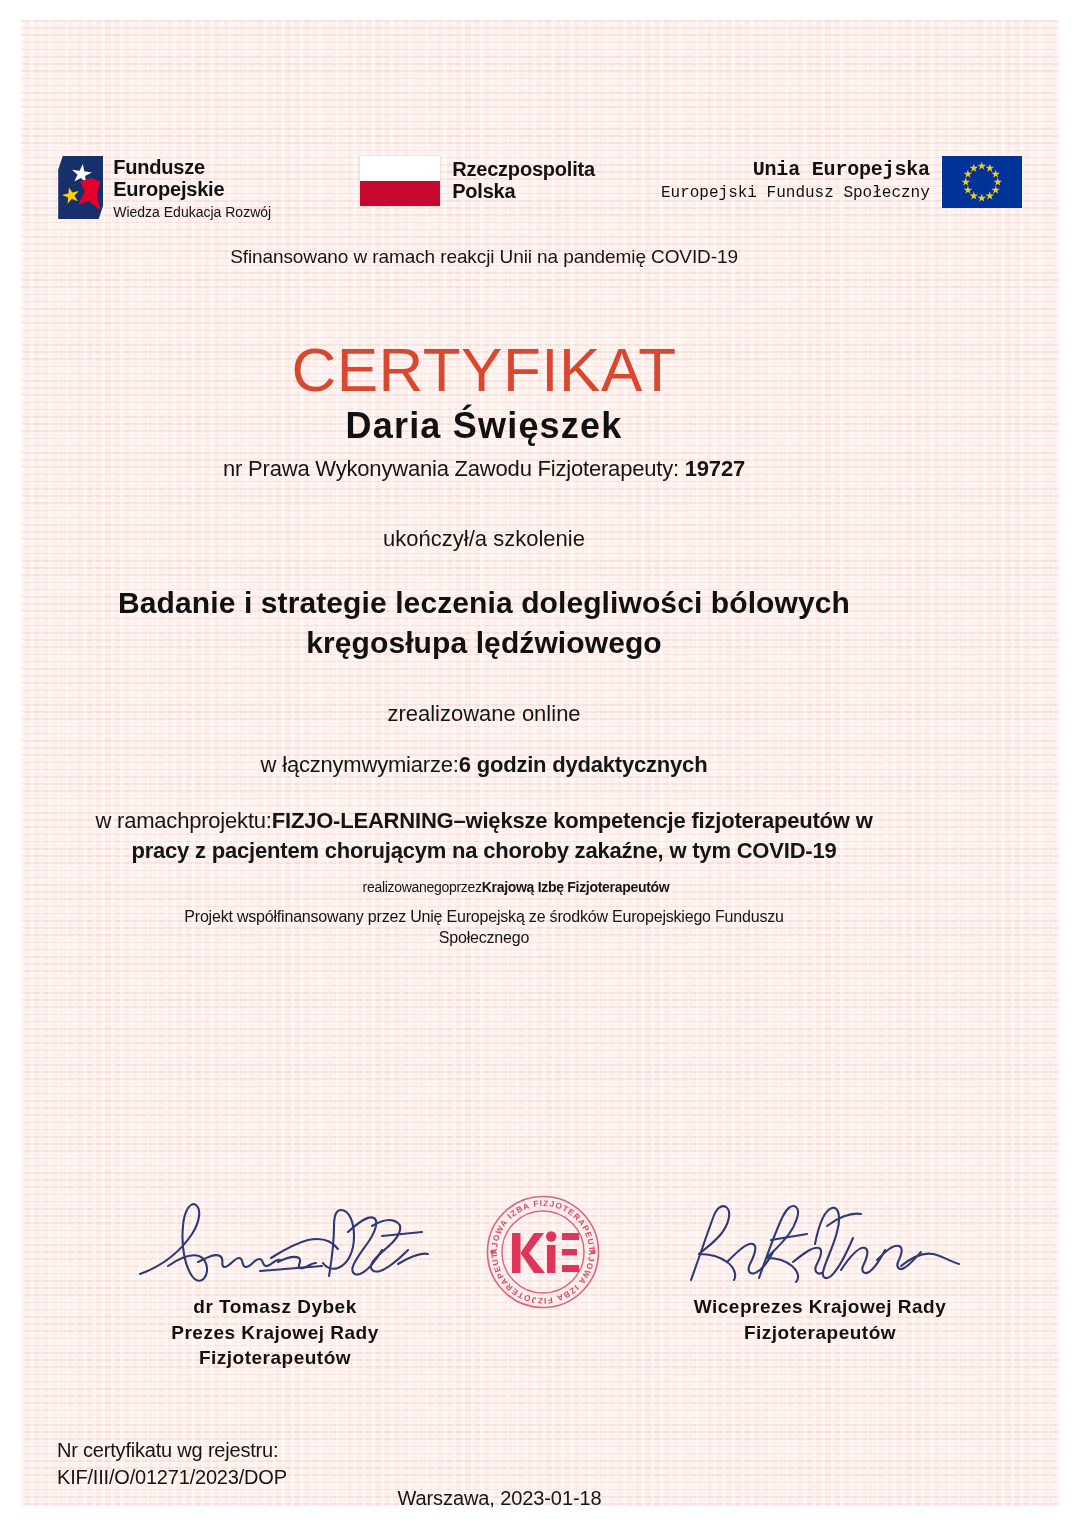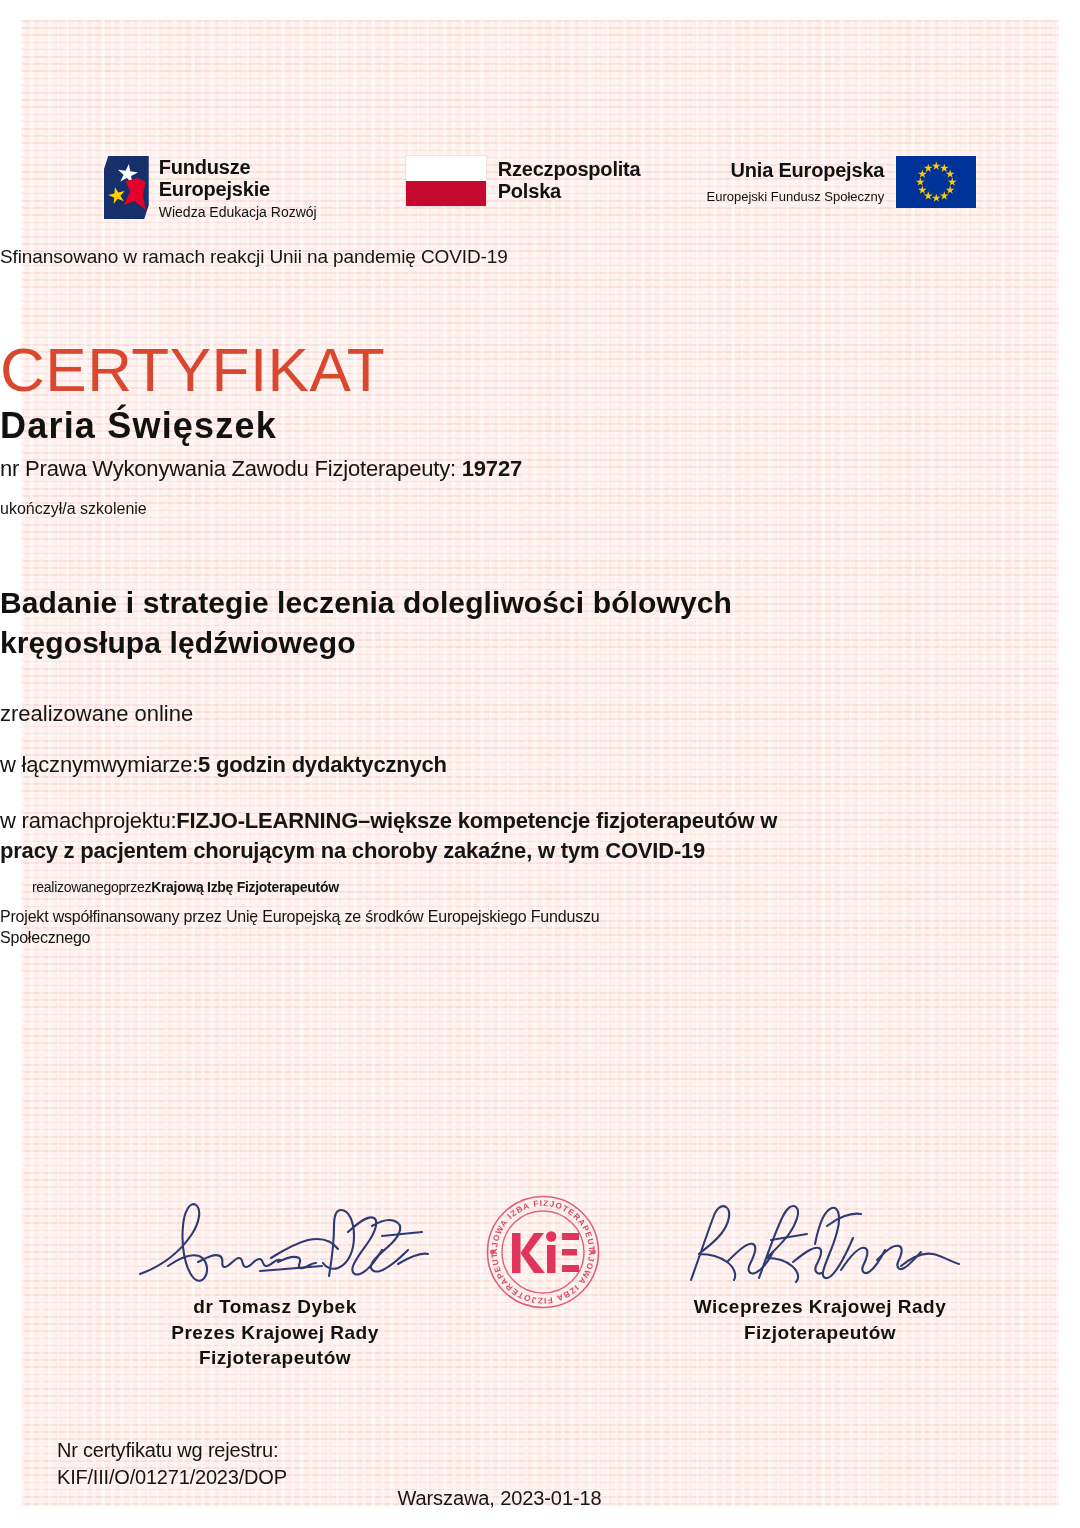--- a/index.html
+++ b/index.html
@@ -153,52 +153,53 @@
   .pl-text .pl-l2 {
     font-weight: bold;
     font-size: 20px;
     line-height: 1.12;
     color: #111111;
     letter-spacing: -0.2px;
   }
   .pl-wrap .pl-text { padding-top: 2px; }
 
   .eu-wrap { margin-left: 66px; }
-  .eu-text { text-align: right; padding-top: 3px; margin-right: 12px; }
+  .eu-text { text-align: right; padding-top: 3px; margin-right: 12px; font-family: Liberation Mono, monospace; }
   .eu-text .eu-l1 {
     font-weight: bold;
     font-size: 20px;
     line-height: 1.12;
     color: #111111;
     letter-spacing: -0.2px;
   }
   .eu-text .eu-l2 {
-    font-size: 13px;
+    font-size: 16px;
     color: #111111;
     line-height: 1.3;
-    margin-top: 8px;
+    margin-top: 2px;
   }
   .eu-flag {
     width: 80px; height: 52px;
     flex: none;
     background: #003399;
     position: relative;
   }
   .eu-flag .eu-star {
     position: absolute;
     width: 9px; height: 9px;
     background: #ffcc00;
     clip-path: polygon(50% 0%, 61% 35%, 98% 35%, 68% 57%, 79% 92%, 50% 70%, 21% 92%, 32% 57%, 2% 35%, 39% 35%);
   }
 
   
   .line {
     position: absolute;
     left: 0;
     width: 968px;
+    text-align: center;
     color: #151515;
   }
 
   .funded-note {
     top: 246px;
     font-size: 19px;
     letter-spacing: -0.1px;
   }
 
   .cert-title {
@@ -218,22 +219,22 @@
   }
 
   .license-line {
     top: 456px;
     font-size: 22px;
     letter-spacing: -0.2px;
   }
   .license-line b { font-weight: bold; }
 
   .completed-line {
-    top: 500px;
-    font-size: 16px;
+    top: 526px;
+    font-size: 22px;
   }
 
   .course-title {
     top: 583px;
     font-size: 30px;
     font-weight: bold;
     line-height: 1.32;
     letter-spacing: 0.1px;
     color: #111111;
   }
@@ -397,21 +398,21 @@
 
     <div class="line completed-line">ukończył/a szkolenie</div>
 
     <div class="line mode-line">zrealizowane online</div>
 
     <div class="line course-title">
       <div>Badanie i strategie  leczenia dolegliwości bólowych</div>
       <div>kręgosłupa lędźwiowego</div>
     </div>
 
-    <div class="line hours-line"><span>w łącznymwymiarze:</span><b>5 godzin  dydaktycznych</b></div>
+    <div class="line hours-line"><span>w łącznymwymiarze:</span><b>6 godzin  dydaktycznych</b></div>
 
     <div class="line project-line">
       <div><span>w ramachprojektu:</span><b>FIZJO-LEARNING–większe  kompetencje  fizjoterapeutów  w</b></div>
       <div><b>pracy z pacjentem  chorującym na choroby zakaźne, w tym  COVID-19</b></div>
     </div>
 
     <div class="line organizer-line"><span>realizowanegoprzez</span><b>Krajową Izbę  Fizjoterapeutów</b></div>
 
     <div class="line cofinance-line">
       <div>Projekt współfinansowany przez Unię Europejską ze środków Europejskiego Funduszu</div>

